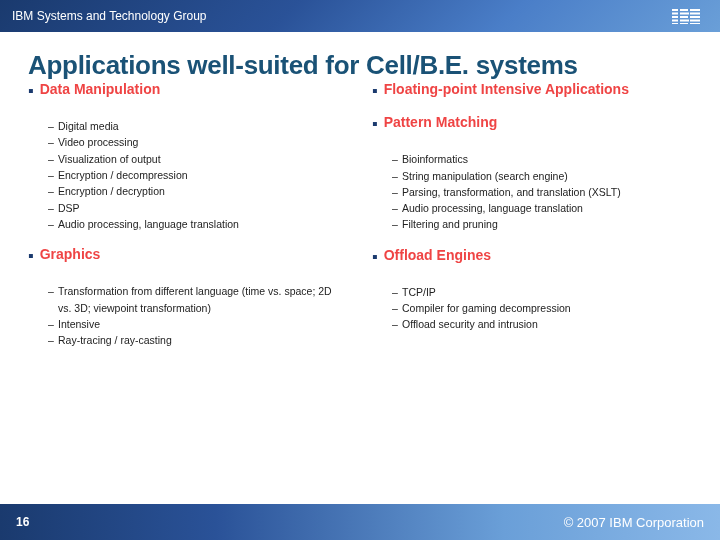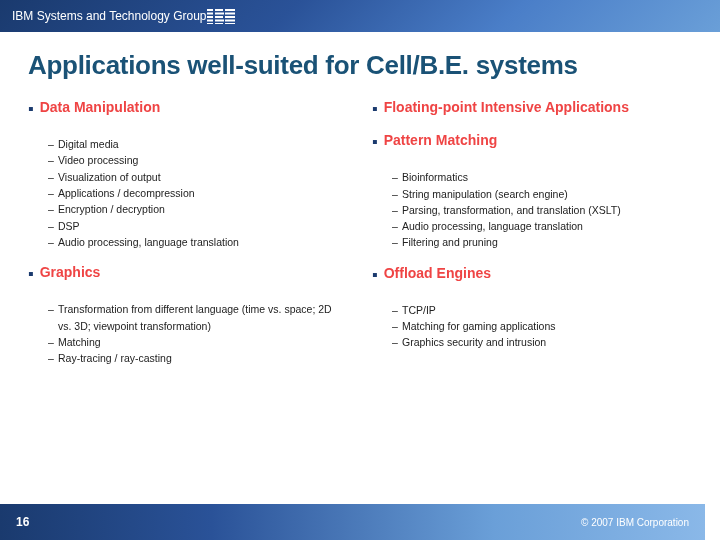--- a/index.html
+++ b/index.html
@@ -11,20 +11,21 @@
       overflow: hidden;
       position: relative;
     }
 
     
     .header {
       background: linear-gradient(135deg, #1a3a6e 0%, #2a5298 40%, #4a7ec8 70%, #6a9fd8 100%);
       height: 32px;
       display: flex;
       align-items: center;
+      justify-content: space-between;
       padding: 0 12px;
       position: relative;
     }
     .header-title {
       color: #fff;
       font-size: 12px;
       font-weight: normal;
     }
     .ibm-logo {
       display: flex;
@@ -35,21 +36,20 @@
     
     .main {
       padding: 18px 28px 10px 28px;
       height: calc(540px - 32px - 36px);
     }
 
     .page-title {
       font-size: 26px;
       color: #1a5276;
       font-weight: bold;
-      margin-bottom: 18px;
       letter-spacing: -0.3px;
     }
 
     .content-grid {
       display: grid;
       grid-template-columns: 1fr 1fr;
       gap: 0 24px;
     }
 
     .section {
@@ -103,32 +103,32 @@
     .footer {
       background: linear-gradient(90deg, #1a3a6e 0%, #2a5298 30%, #6a9fd8 70%, #8ab8e8 100%);
       height: 36px;
       display: flex;
       align-items: center;
       justify-content: space-between;
       padding: 0 16px;
       position: absolute;
       bottom: 0;
       left: 0;
-      right: 15px;
+      right: 0;
     }
 
     .footer-page {
       color: #fff;
       font-size: 12px;
       font-weight: bold;
     }
 
     .footer-copyright {
       color: #fff;
-      font-size: 10px;
+      font-size: 13px;
     }
   </style>
 </head>
 <body>
 
 <div class="header">
   <span class="header-title">IBM Systems and Technology Group</span>
   <div class="ibm-logo">
 
     <svg width="36" height="16" viewBox="0 0 36 16">
@@ -163,35 +163,35 @@
 
       <div class="section">
         <div class="section-header">
           <span class="section-bullet">▪</span>
           <span class="section-title">Data Manipulation</span>
         </div>
         <ul class="sub-items">
           <li>Digital media</li>
           <li>Video processing</li>
           <li>Visualization of output</li>
-          <li>Applications / decompression</li>
+          <li>Encryption / decompression</li>
           <li>Encryption / decryption</li>
           <li>DSP</li>
           <li>Audio processing, language translation</li>
         </ul>
       </div>
 
       <div class="section">
         <div class="section-header">
           <span class="section-bullet">▪</span>
           <span class="section-title">Graphics</span>
         </div>
         <ul class="sub-items">
           <li>Transformation from different language (time vs. space; 2D vs. 3D; viewpoint transformation)</li>
-          <li>Matching</li>
+          <li>Intensive</li>
           <li>Ray-tracing / ray-casting</li>
         </ul>
       </div>
     </div>
 
     <div>
 
       <div class="section">
         <div class="section-header">
           <span class="section-bullet">▪</span>
@@ -213,22 +213,22 @@
         </ul>
       </div>
 
       <div class="section">
         <div class="section-header">
           <span class="section-bullet">▪</span>
           <span class="section-title">Offload Engines</span>
         </div>
         <ul class="sub-items">
           <li>TCP/IP</li>
-          <li>Matching for gaming applications</li>
-          <li>Graphics security and intrusion</li>
+          <li>Compiler for gaming decompression</li>
+          <li>Offload security and intrusion</li>
         </ul>
       </div>
     </div>
   </div>
 </div>
 
 <div class="footer">
   <span class="footer-page">16</span>
   <span class="footer-copyright">© 2007 IBM Corporation</span>
 </div>

